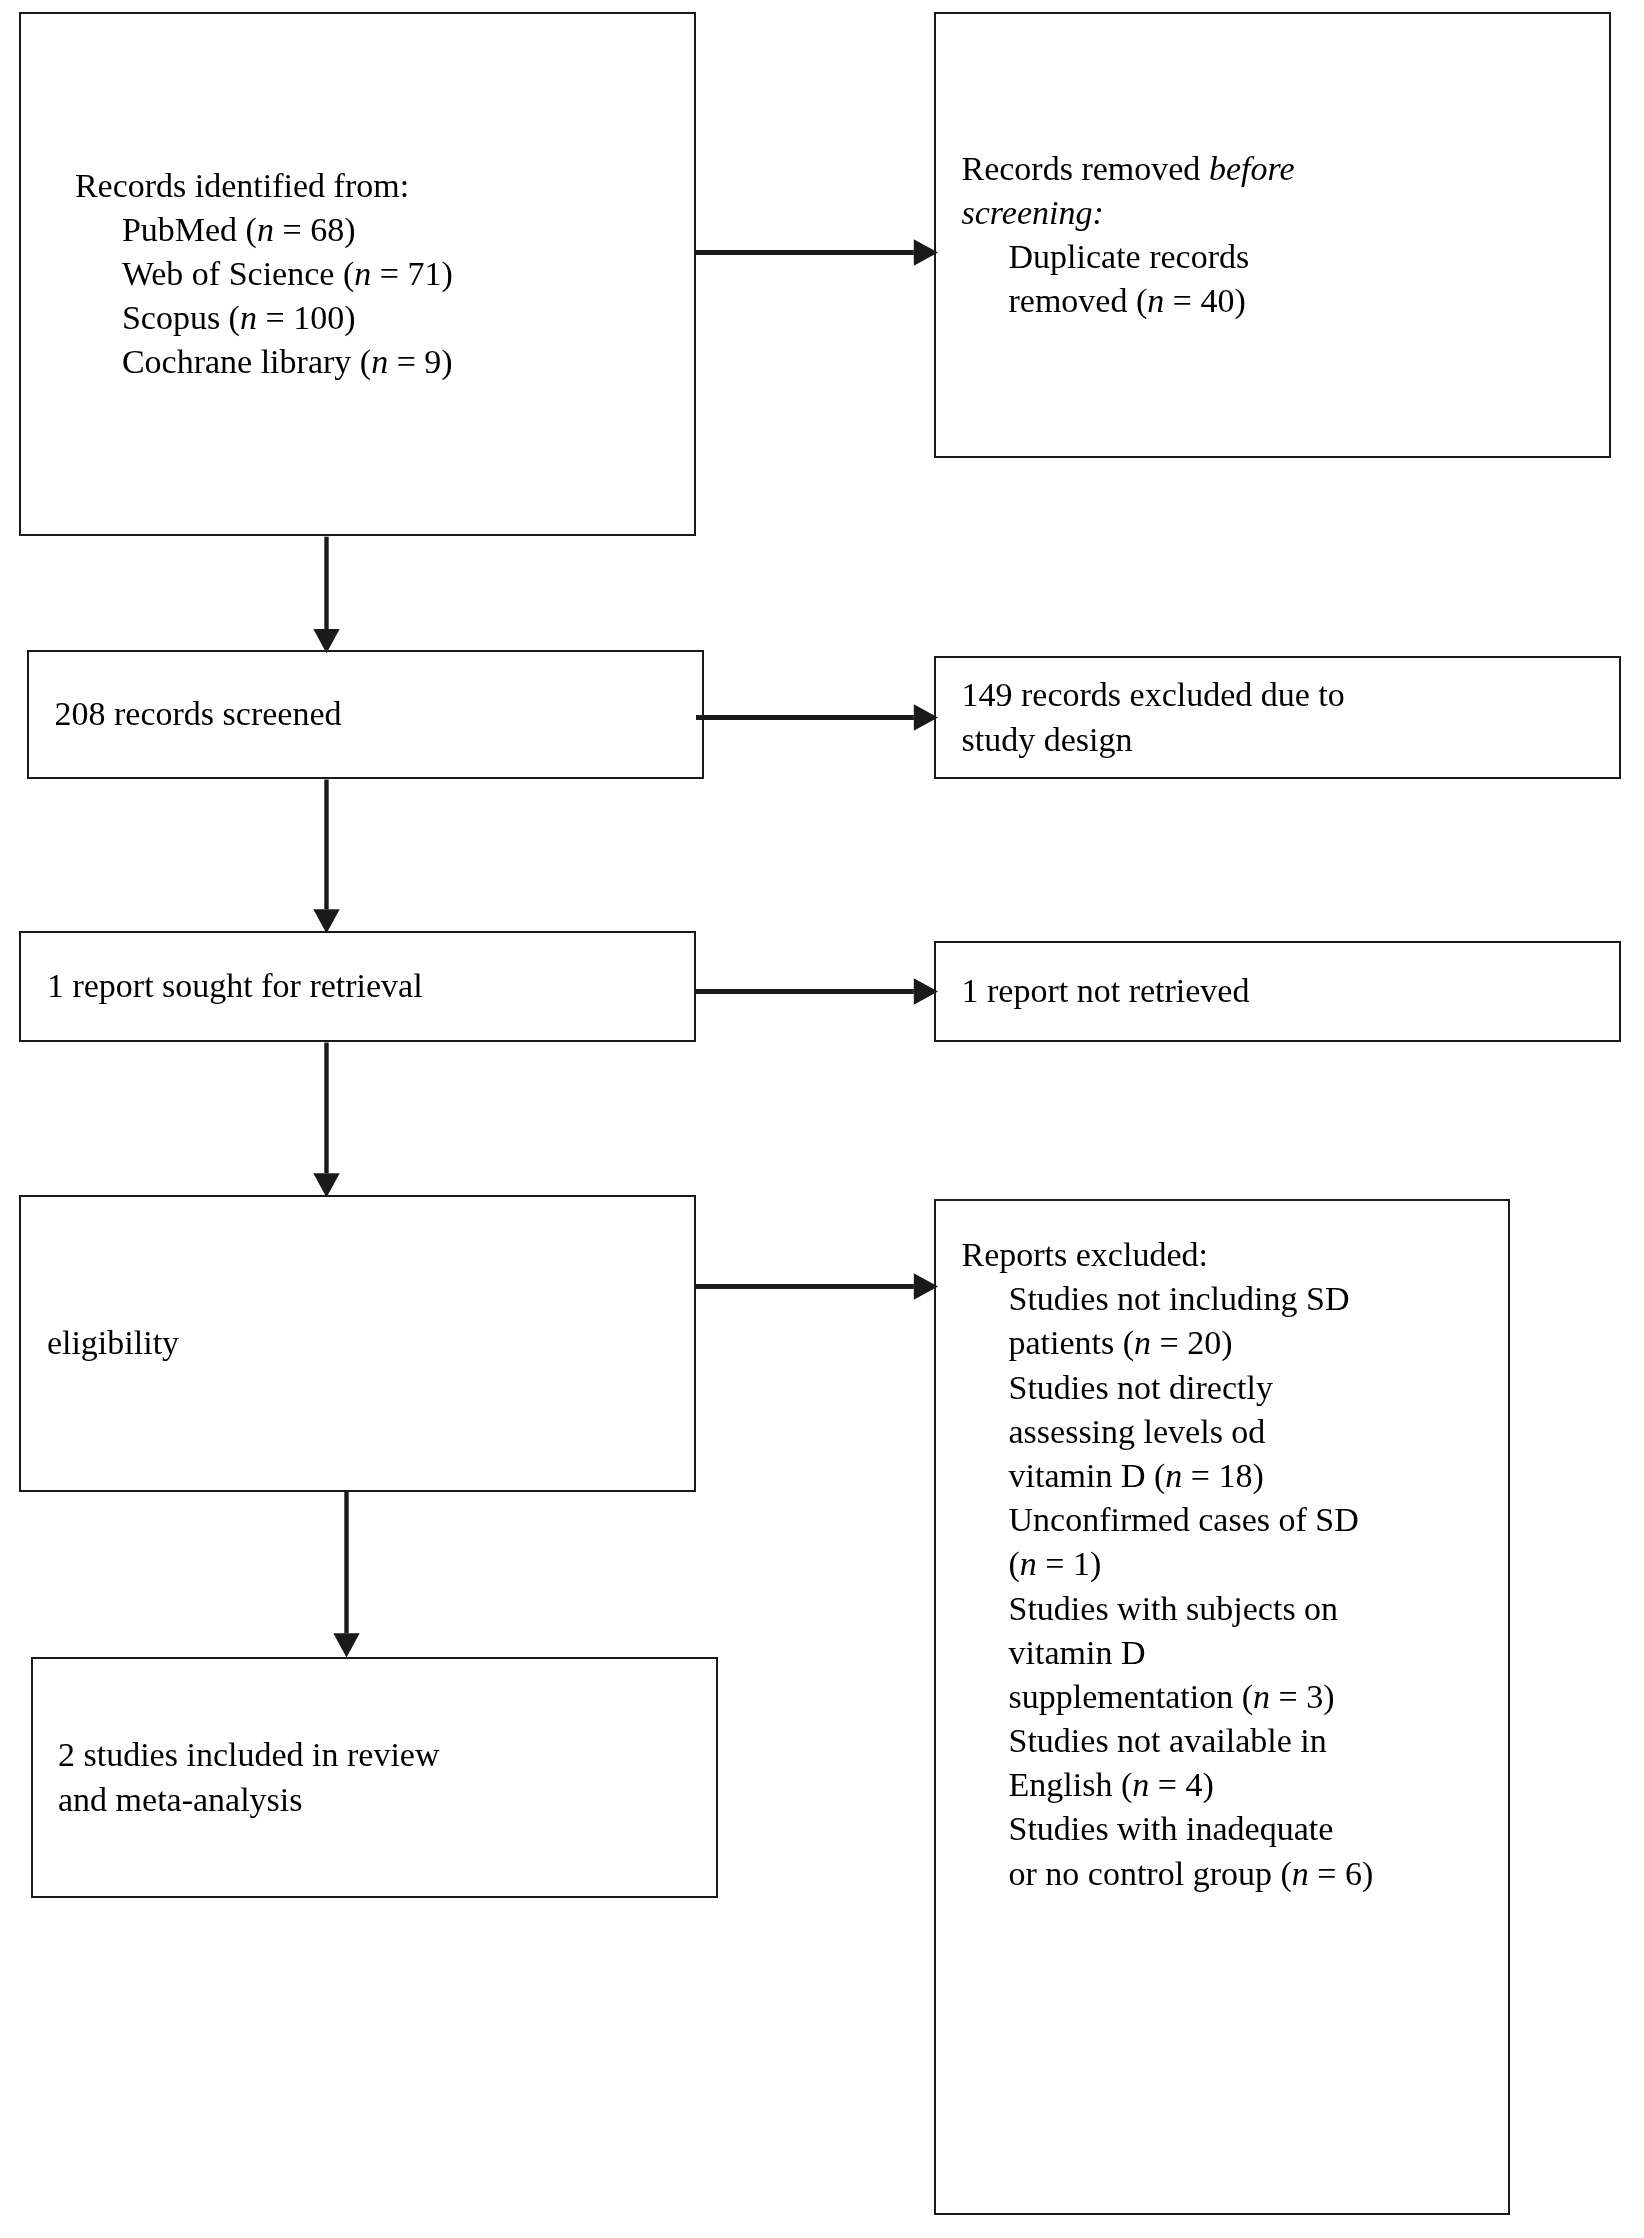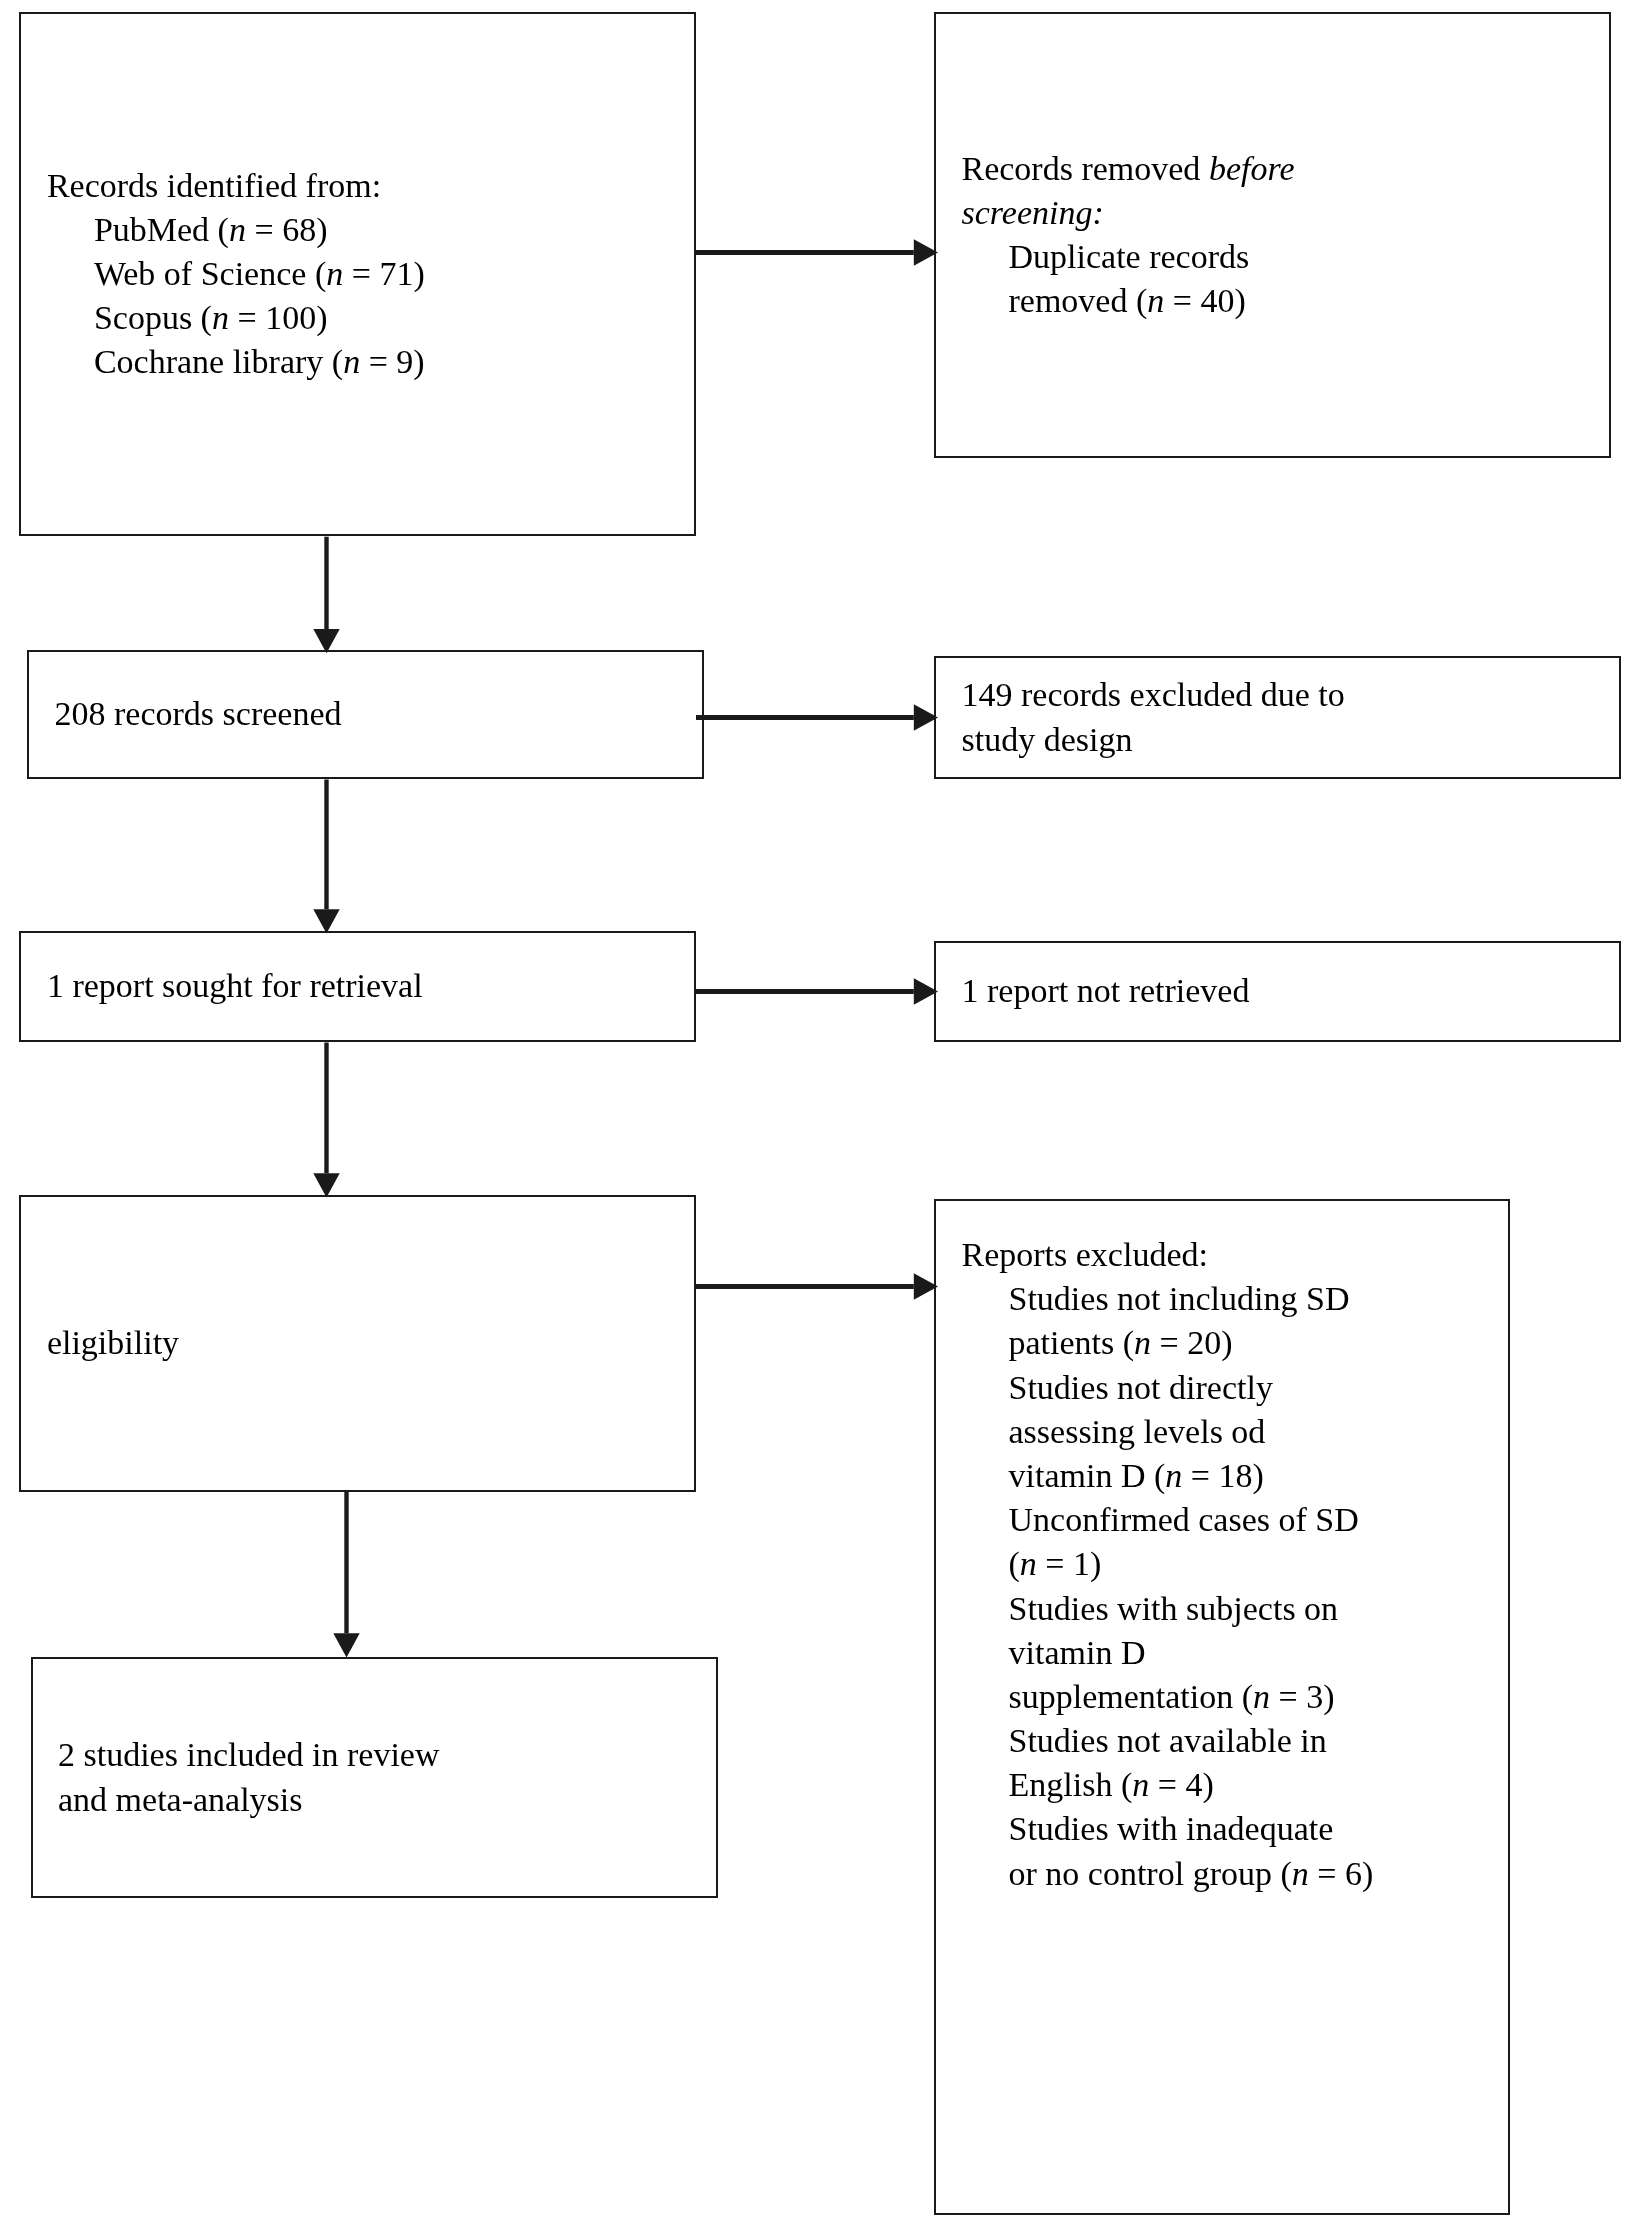--- a/index.html
+++ b/index.html
@@ -48,21 +48,21 @@
   .conn svg {
     display: block;
     overflow: visible;
   }
 </style>
 </head>
 <body>
 
 <div id="diagram">
 
-  <div class="box" style="left:19.4px; top:12.2px; width:677px; height:524px;">
+  <div class="box" style="left:19.4px; top:12.2px; width:677px; height:524px;padding-left:28px;">
     <div class="box-inner">
       <div class="line">Records identified from:</div>
       <div class="line indent">PubMed (<span style="font-style:italic">n</span> = 68)</div>
       <div class="line indent">Web of Science (<span style="font-style:italic">n</span> = 71)</div>
       <div class="line indent">Scopus (<span style="font-style:italic">n</span> = 100)</div>
       <div class="line indent">Cochrane library (<span style="font-style:italic">n</span> = 9)</div>
     </div>
   </div>
 
   <div class="box" style="left:934px; top:12.2px; width:677px; height:446px;">

